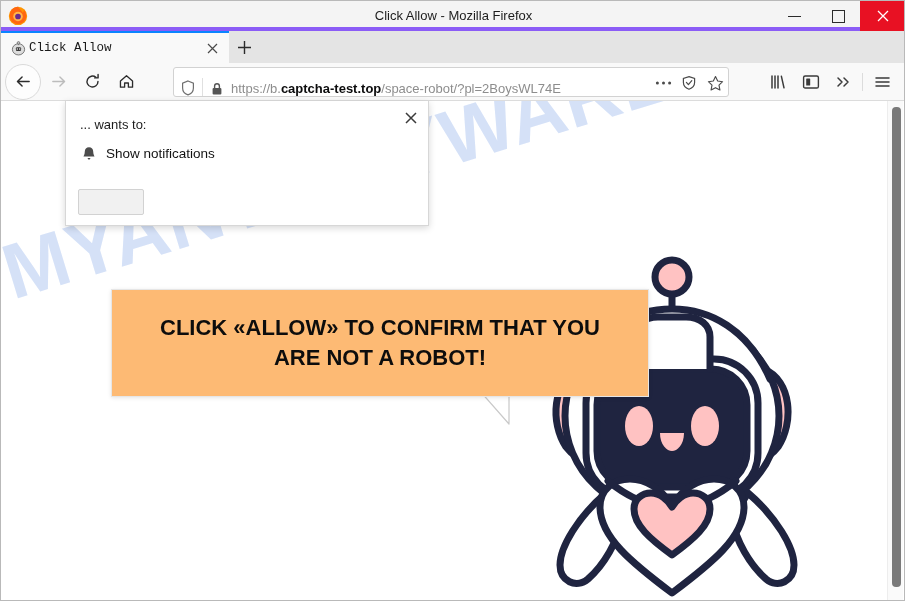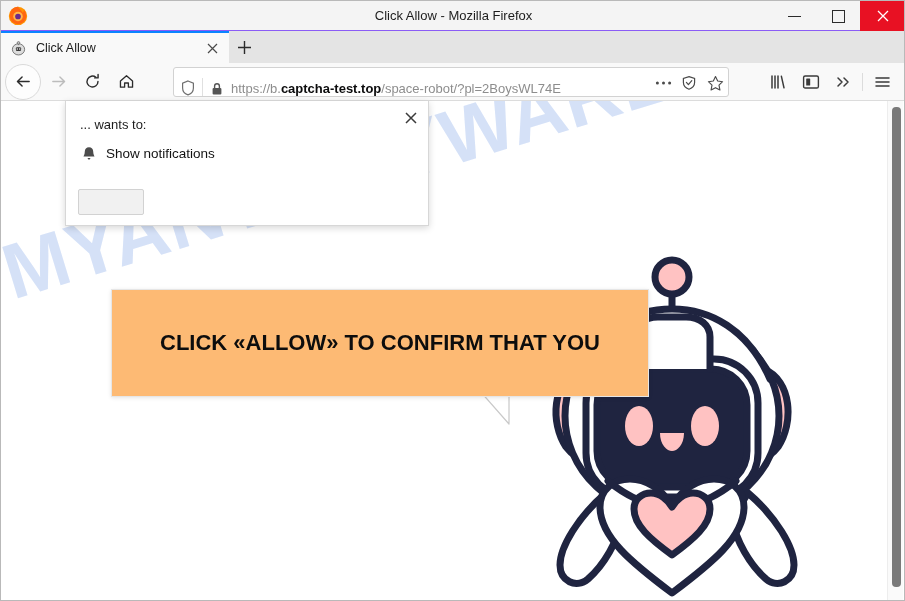--- a/index.html
+++ b/index.html
@@ -17,21 +17,21 @@
     background: #ffffff;
     border: 1px solid #b9b9b9;
     box-sizing: border-box;
   }
 
   
   .titlebar {
     position: absolute; left: 0; top: 0;
     width: 905px; height: 30px;
     background: #f4f4f4;
-    border-bottom: 1px solid #8b5cf6;
+    border-bottom: 4px solid #8b5cf6;
     box-sizing: border-box;
   }
   .ff-logo {
     position: absolute; left: 6px; top: 3px;
     width: 22px; height: 22px;
   }
   .titlebar-title {
     position: absolute; left: 0; top: 0;
     width: 905px; height: 30px;
     line-height: 30px;
@@ -66,24 +66,25 @@
     background: #f9f9f9;
     border-top: 2px solid #0a84ff;
     box-sizing: border-box;
     display: flex; align-items: center;
   }
   .tab-favicon {
     margin-left: 9px; width: 17px; height: 17px;
     flex: 0 0 auto;
   }
   .tab-title {
-    margin-left: 9px;
+    margin-left: 2px;
     font-size: 12.5px; color: #1a1a1a;
     white-space: nowrap; overflow: hidden;
     flex: 1 1 auto;
+    font-family: Liberation Mono, monospace;
   }
   .tab-close {
     width: 26px; height: 26px; margin-right: 4px;
     display: flex; align-items: center; justify-content: center;
     color: #4a4a4a; font-size: 14px; flex: 0 0 auto;
   }
   .newtab {
     position: absolute; left: 228px; top: 0;
     width: 30px; height: 32px;
     display: flex; align-items: center; justify-content: center;
@@ -453,20 +454,21 @@
       <path d="M150 304 C128 288 112 274 112 258 C112 248 120 242 129 242 C138 242 146 249 150 256 C154 249 162 242 171 242 C180 242 188 248 188 258 C188 274 172 288 150 304 Z" fill="#ffc2c2" stroke="#1f2440" stroke-width="7" stroke-linejoin="round"></path>
     </svg>
 
     <svg class="bubble-tail" viewBox="0 0 40 40">
       <path d="M0 0 L29 33 L29 0 Z" fill="#ffffff" stroke="#c9c9c9" stroke-width="1.2" stroke-linejoin="round"></path>
     </svg>
 
     <div class="bubble">
       <div class="bubble-text">
         <div>CLICK «ALLOW» TO CONFIRM THAT YOU</div>
+        <div>ARE NOT A ROBOT!</div>
       </div>
     </div>
 
   </div>
 
   <div class="scrollbar">
     <div class="scroll-thumb"></div>
   </div>
 
   <div class="notif">

